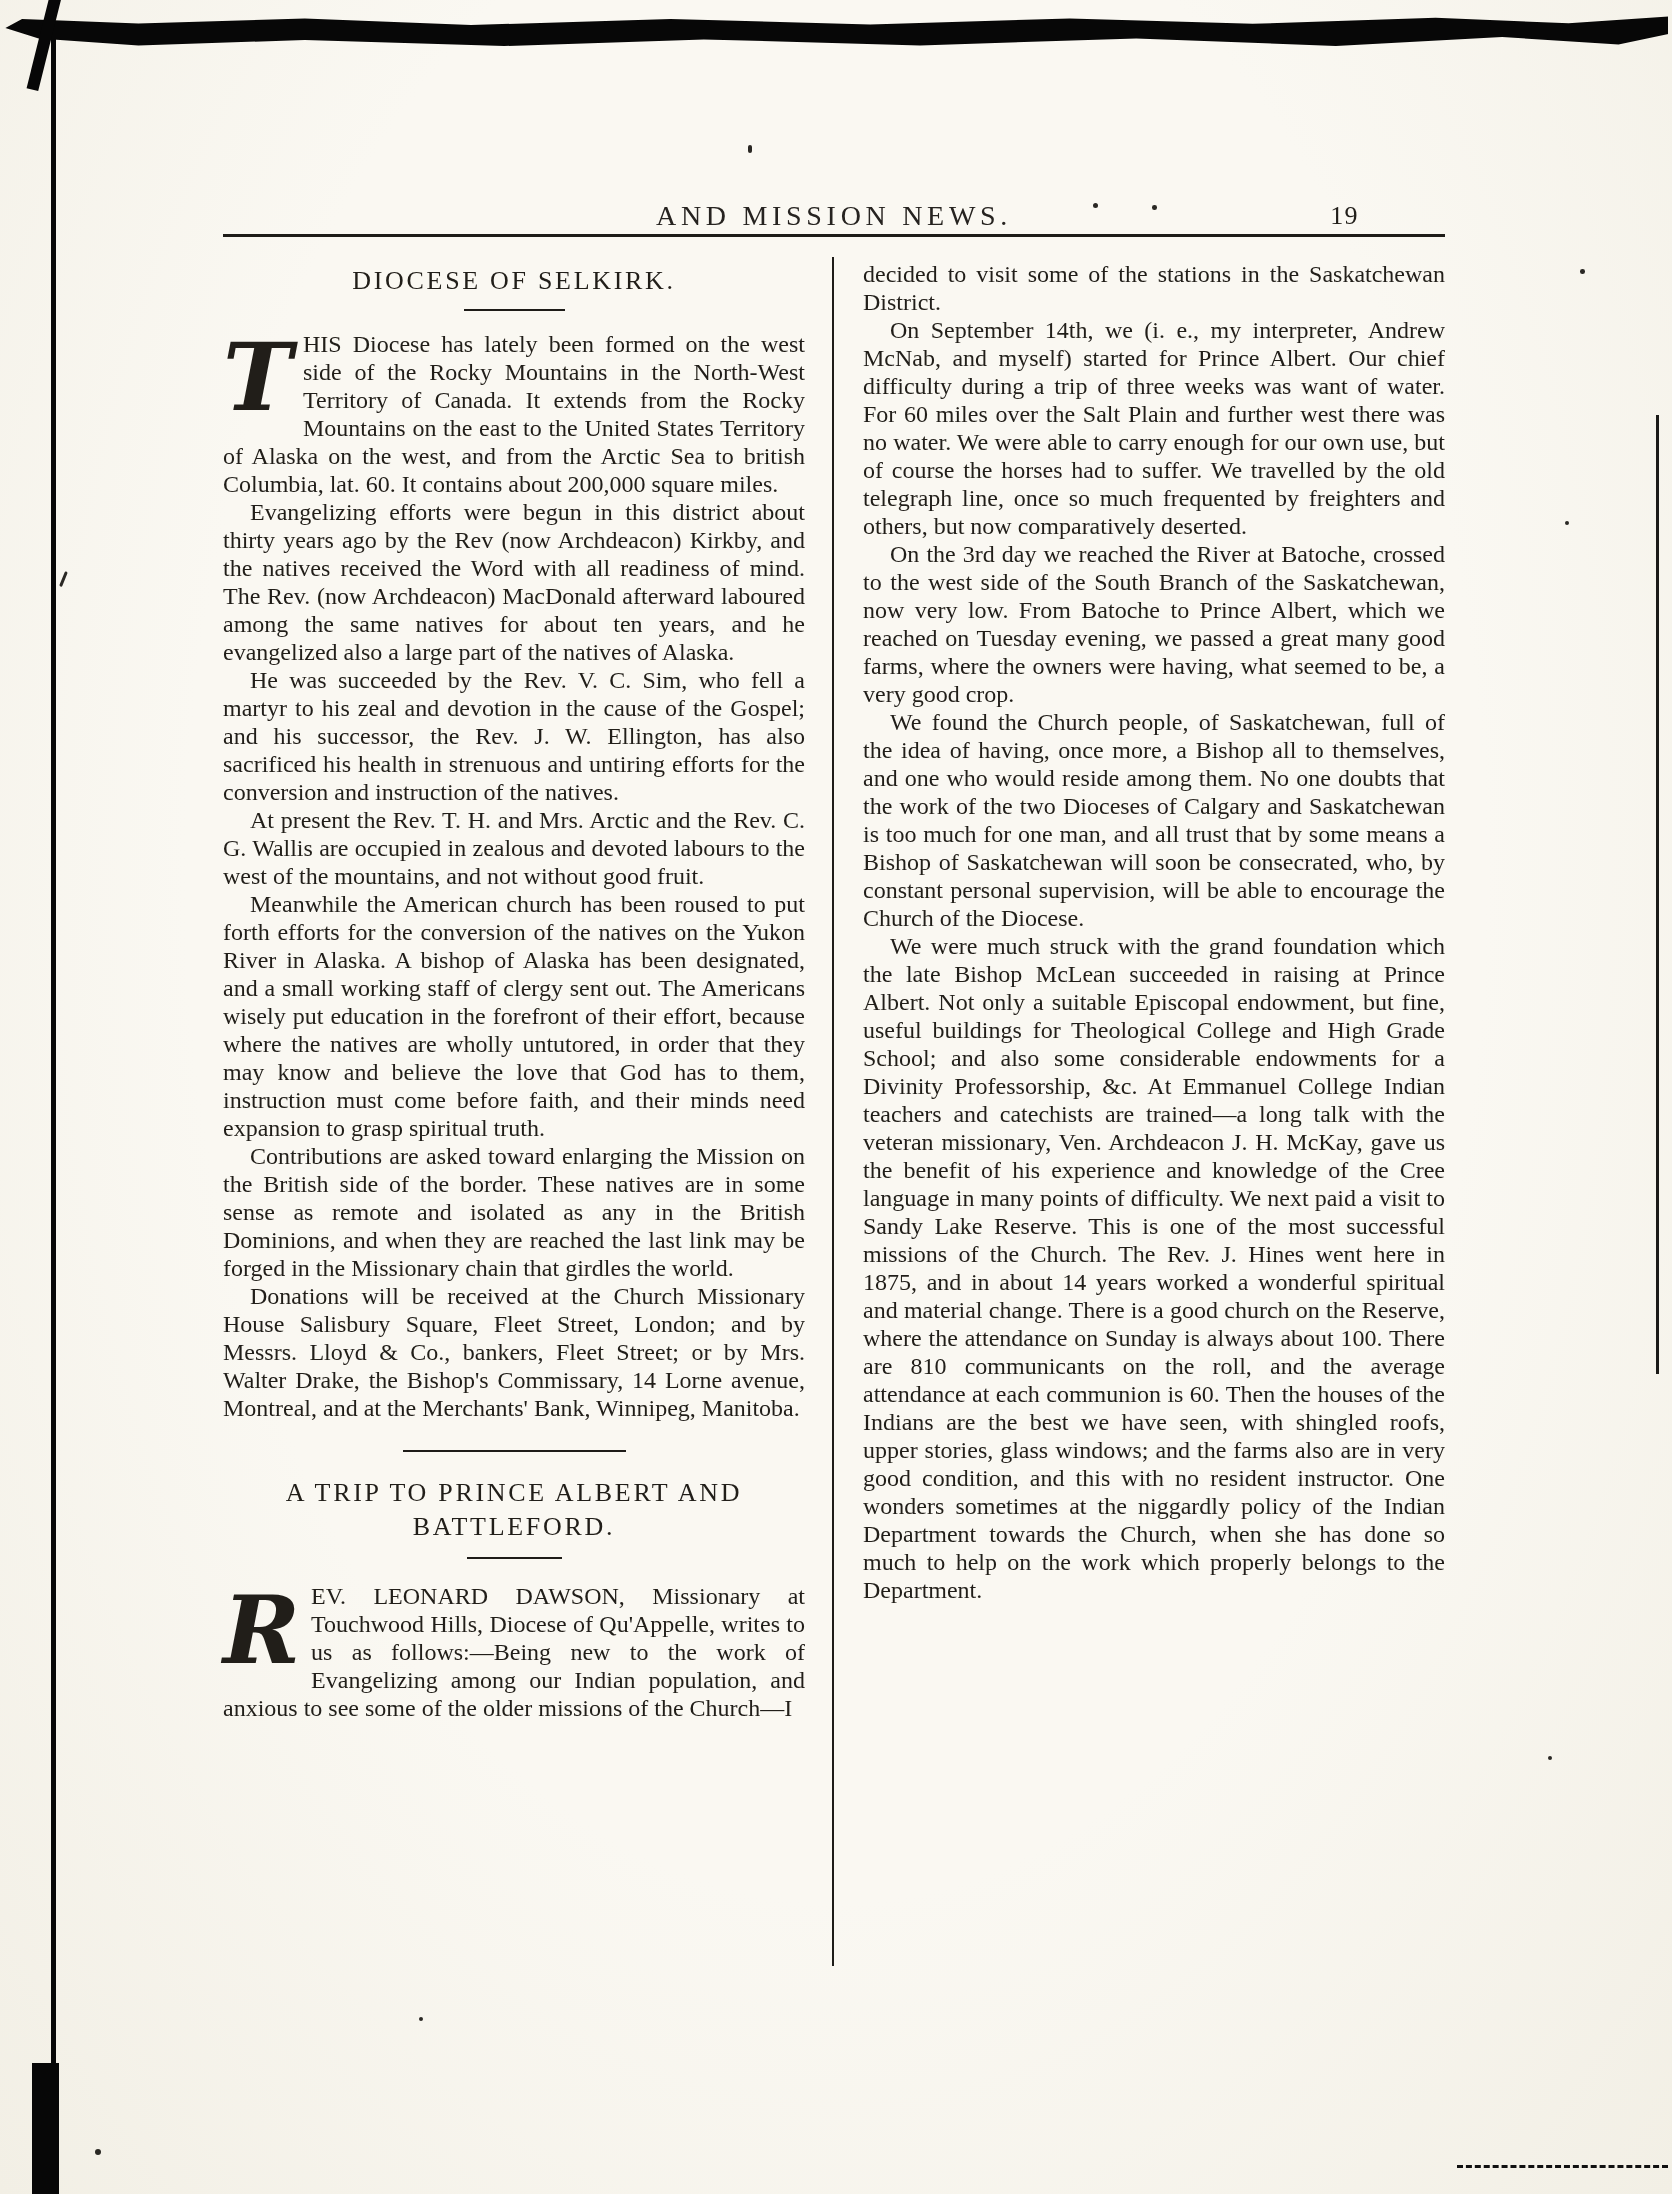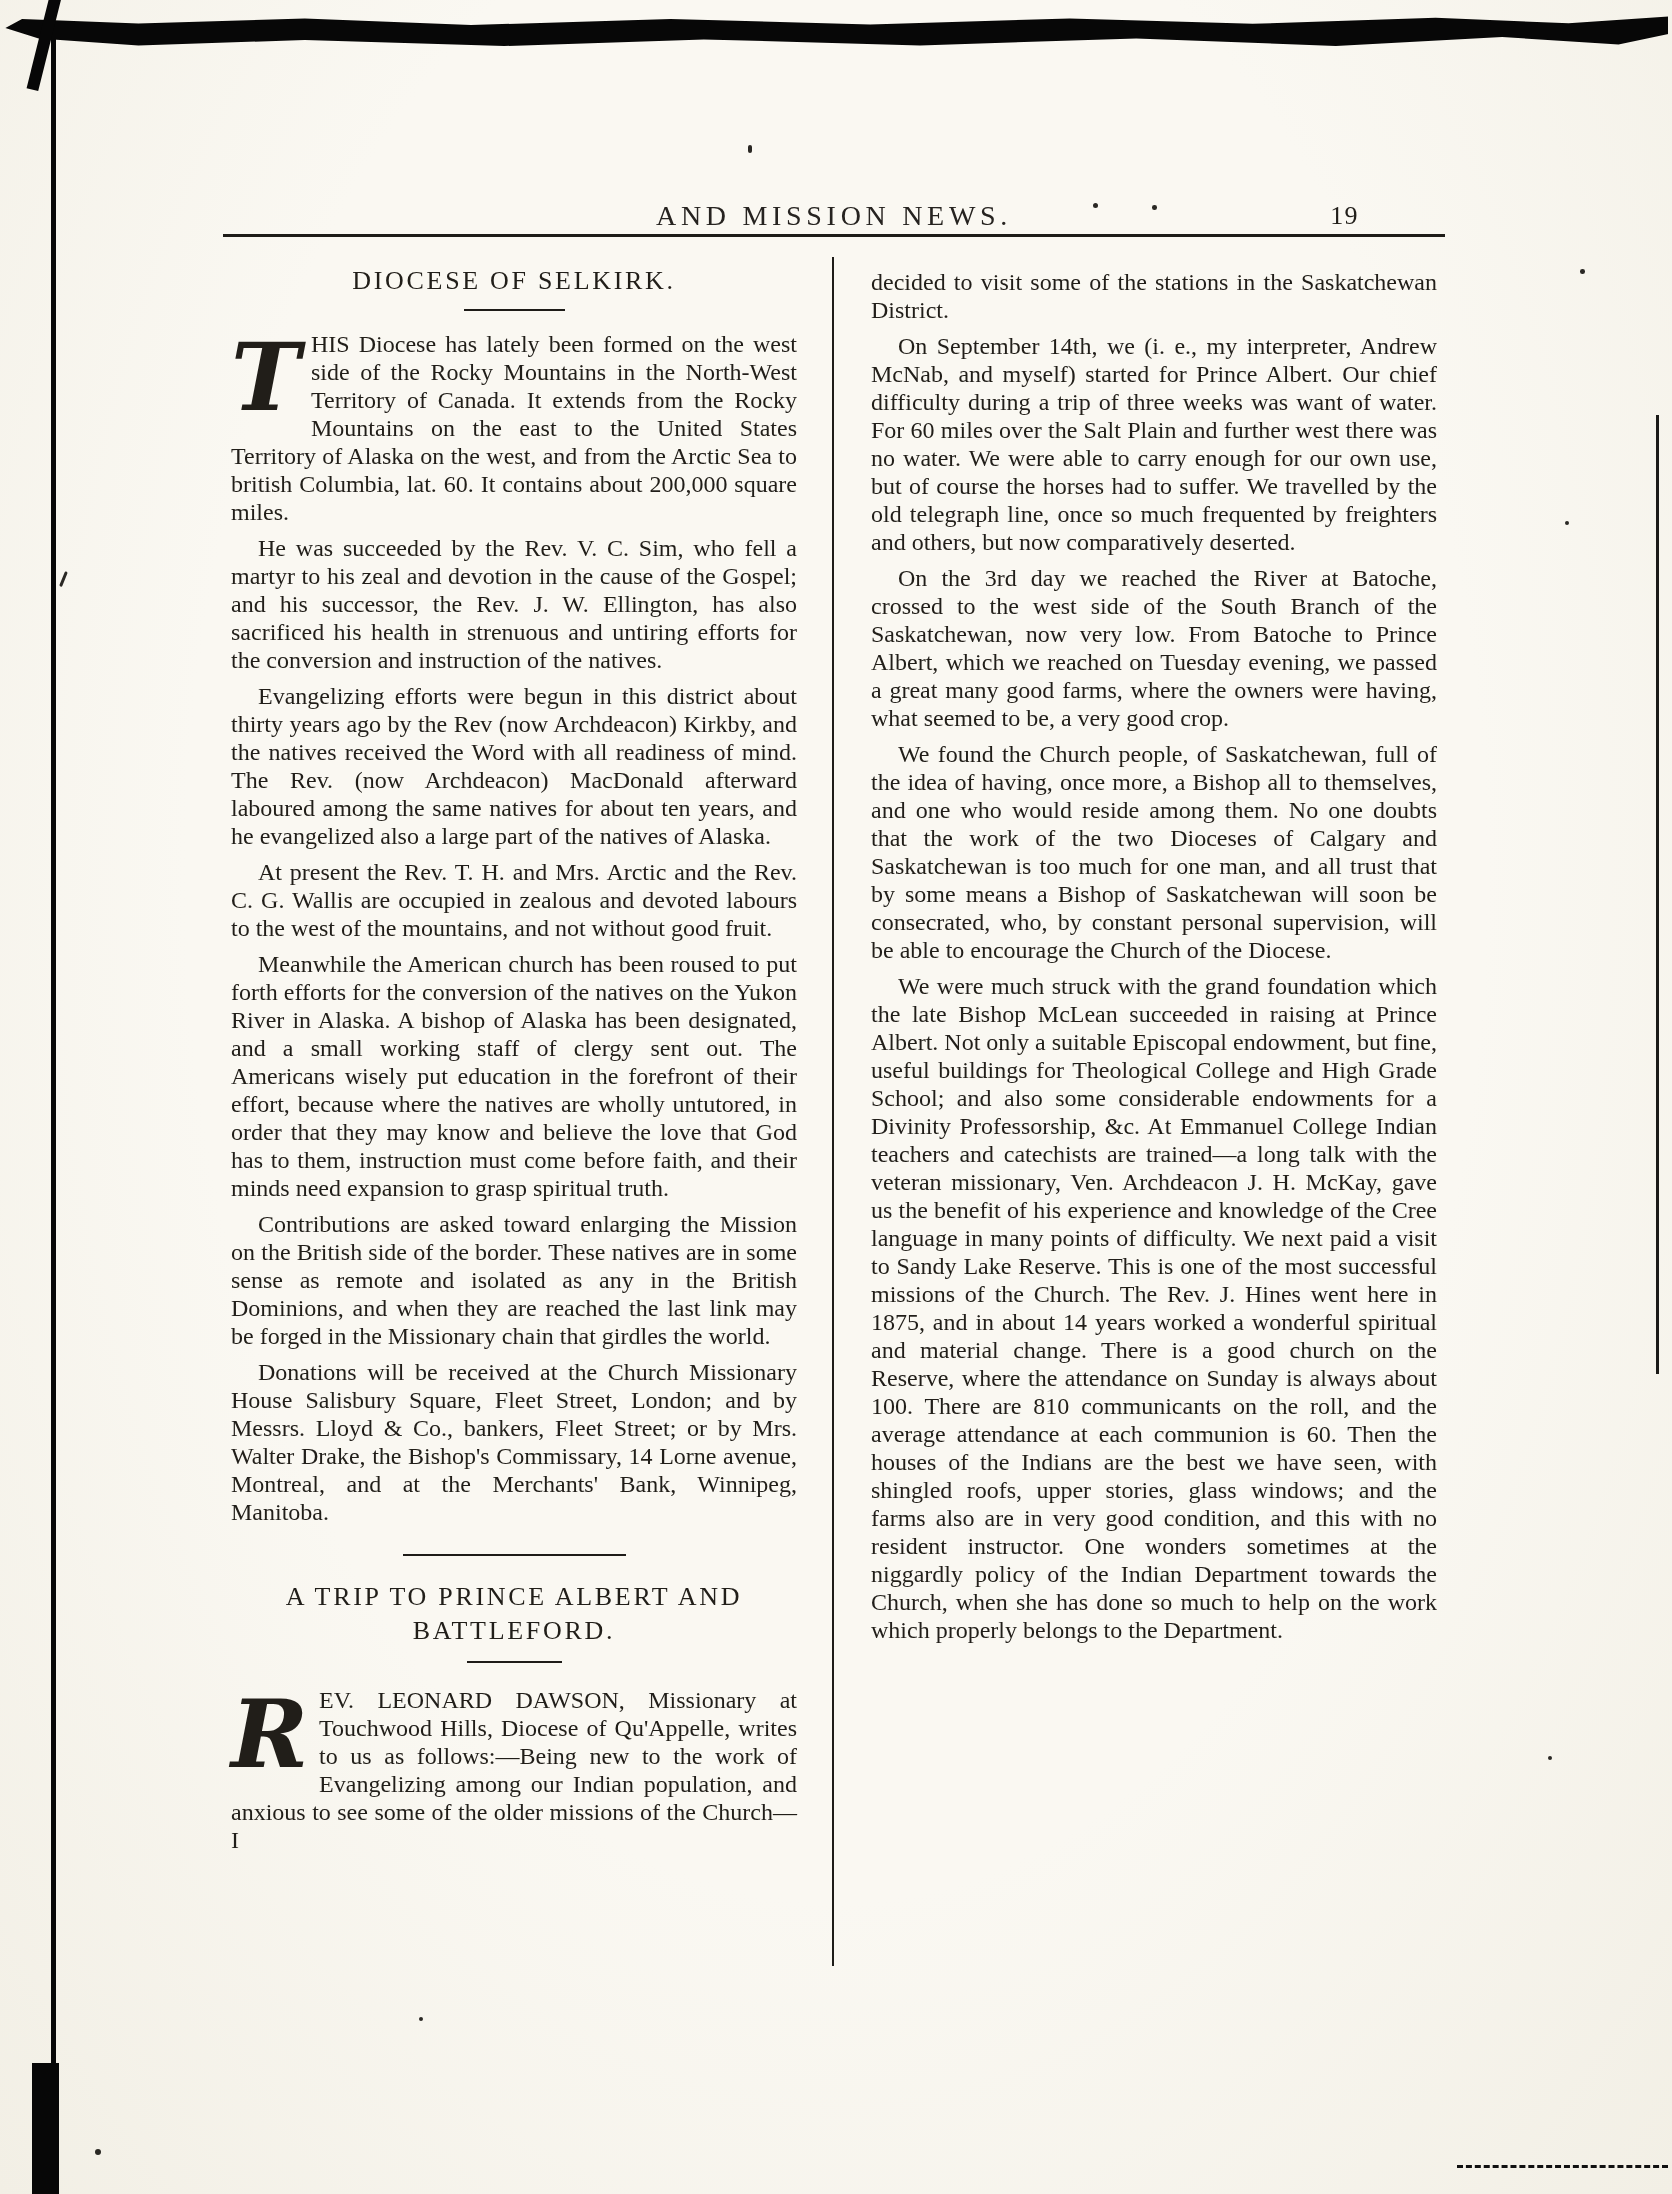--- a/index.html
+++ b/index.html
@@ -46,21 +46,21 @@
   .article-title {
     font-weight:normal; text-align:center;
     font-size:26px; letter-spacing:2.7px; line-height:34px;
     margin:4px 0 0 0;
   }
   .rule-short  { width:101px; height:2px; background:#1e1c18; margin:10.8px auto 19px auto; }
   .rule-medium { width:223px; height:2px; background:#1e1c18; margin:28px auto 24px auto; }
   .rule-tiny   { width:95px; height:2px; background:#1e1c18; margin:13.5px auto 23px auto; }
 
   p.body-text {
-    margin:8px;
+    margin:0;
     font-size:24px; line-height:28px;
     text-align:justify;
     text-indent:27px;
   }
   p.no-indent { text-indent:0; }
 
   .drop-cap {
     float:left;
     font-family:"DejaVu Serif",serif;
     font-style:italic; font-weight:bold;
@@ -96,22 +96,22 @@
 
 <div class="col-divider"></div>
 
 <main class="columns">
 
   <section class="col">
     <h2 class="article-title">DIOCESE OF SELKIRK.</h2>
     <div class="rule-short"></div>
 
     <p class="body-text no-indent"><span class="drop-cap">T</span><span>HIS Diocese has lately been formed on the west side of the Rocky Mountains in the North-West Territory of Canada. It extends from the Rocky Mountains on the east to the United States Territory of Alaska on the west, and from the Arctic Sea to british Columbia, lat. 60. It contains about 200,000 square miles.</span></p>
+    <p class="body-text">Evangelizing efforts were begun in this district about thirty years ago by the Rev (now Archdeacon) Kirkby, and the natives received the Word with all readiness of mind. The Rev. (now Archdeacon) MacDonald afterward laboured among the same natives for about ten years, and he evangelized also a large part of the natives of Alaska.</p>
     <p class="body-text">He was succeeded by the Rev. V. C. Sim, who fell a martyr to his zeal and devotion in the cause of the Gospel; and his successor, the Rev. J. W. Ellington, has also sacrificed his health in strenuous and untiring efforts for the conversion and instruction of the natives.</p>
-    <p class="body-text">Evangelizing efforts were begun in this district about thirty years ago by the Rev (now Archdeacon) Kirkby, and the natives received the Word with all readiness of mind. The Rev. (now Archdeacon) MacDonald afterward laboured among the same natives for about ten years, and he evangelized also a large part of the natives of Alaska.</p>
     <p class="body-text">At present the Rev. T. H. and Mrs. Arctic and the Rev. C. G. Wallis are occupied in zealous and devoted labours to the west of the mountains, and not without good fruit.</p>
     <p class="body-text">Meanwhile the American church has been roused to put forth efforts for the conversion of the natives on the Yukon River in Alaska. A bishop of Alaska has been designated, and a small working staff of clergy sent out. The Americans wisely put education in the forefront of their effort, because where the natives are wholly untutored, in order that they may know and believe the love that God has to them, instruction must come before faith, and their minds need expansion to grasp spiritual truth.</p>
     <p class="body-text">Contributions are asked toward enlarging the Mission on the British side of the border. These natives are in some sense as remote and isolated as any in the British Dominions, and when they are reached the last link may be forged in the Missionary chain that girdles the world.</p>
     <p class="body-text">Donations will be received at the Church Missionary House Salisbury Square, Fleet Street, London; and by Messrs. Lloyd &amp; Co., bankers, Fleet Street; or by Mrs. Walter Drake, the Bishop's Commissary, 14 Lorne avenue, Montreal, and at the Merchants' Bank, Winnipeg, Manitoba.</p>
 
     <div class="rule-medium"></div>
 
     <h2 class="article-title">
       <div>A TRIP TO PRINCE ALBERT AND</div>
       <div>BATTLEFORD.</div>

